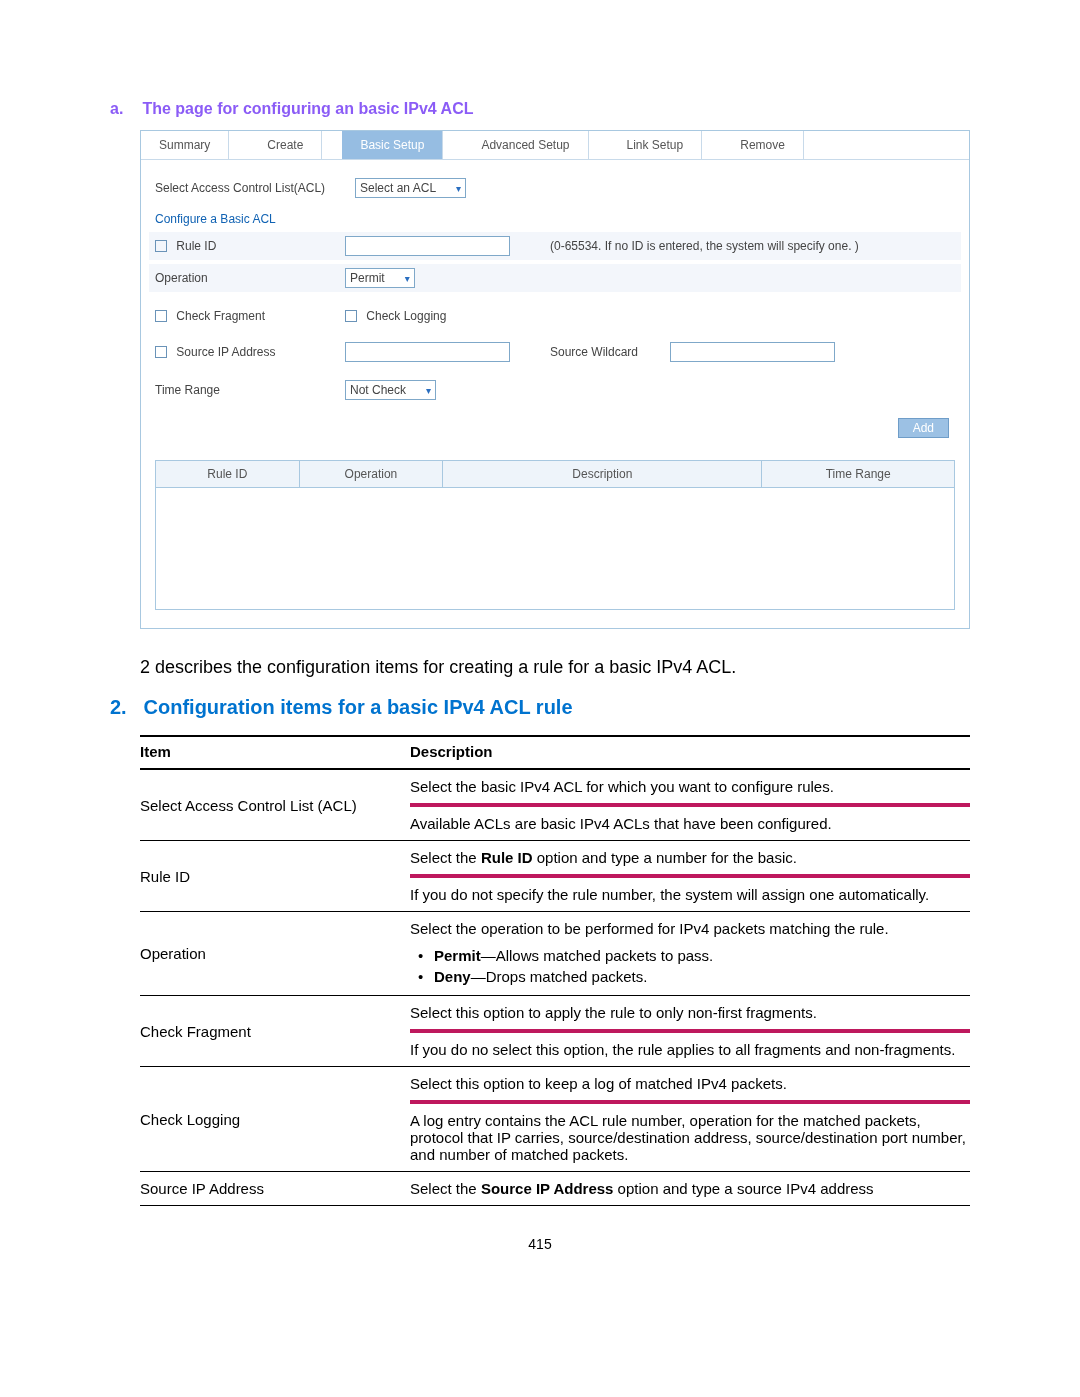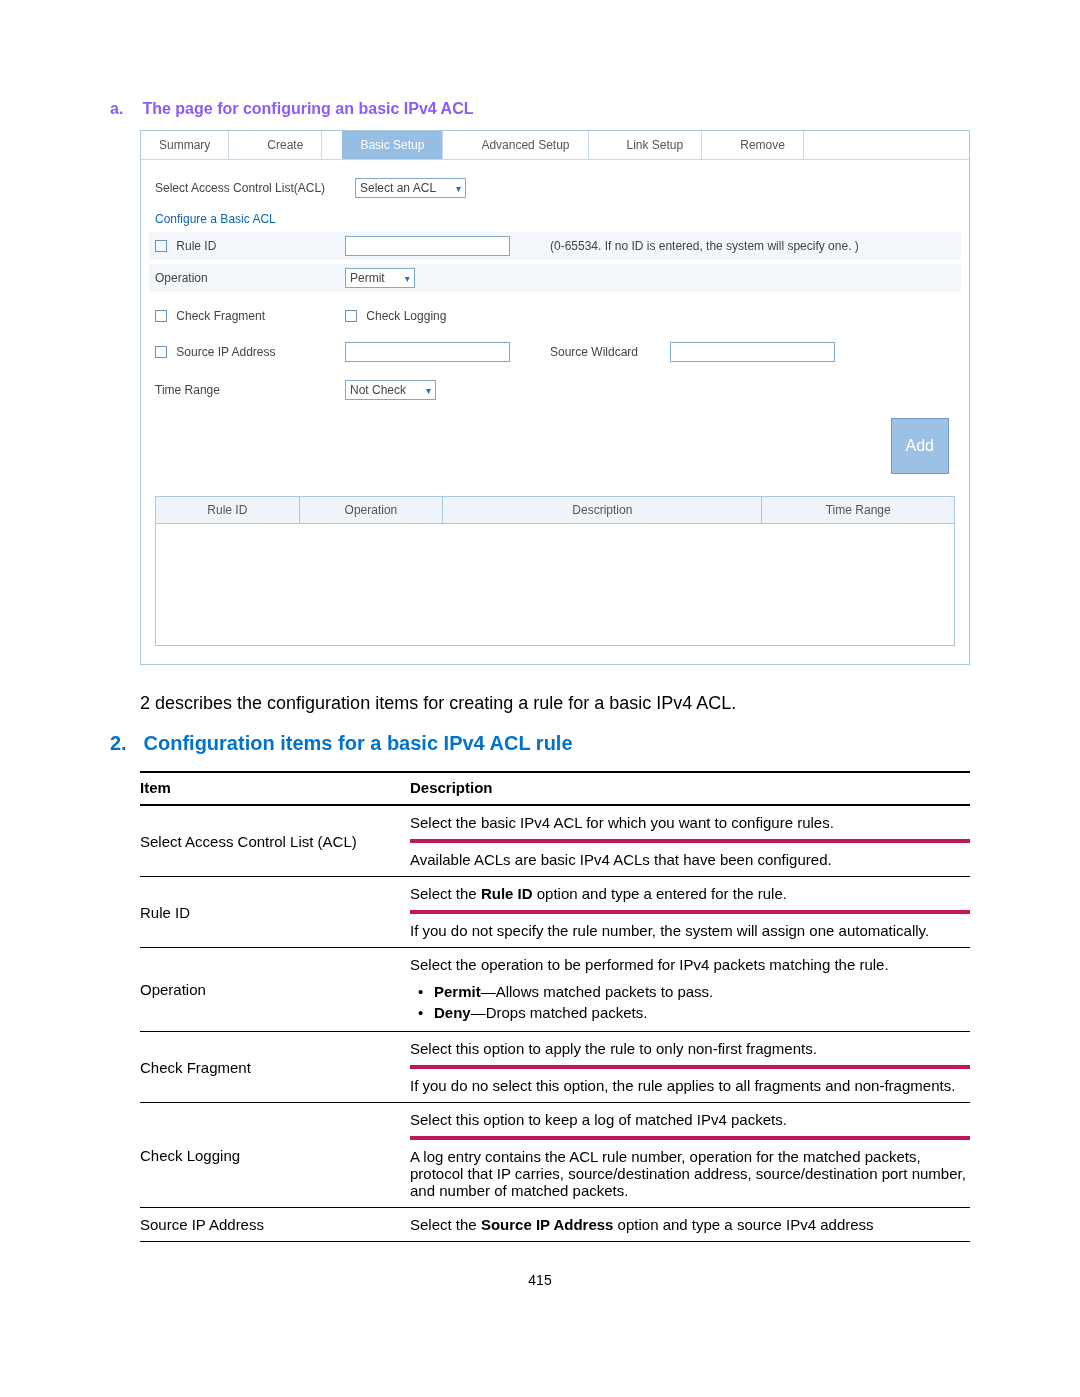--- a/index.html
+++ b/index.html
@@ -76,22 +76,22 @@
     vertical-align:middle;
     position:relative; top:-1px;
   }
   .section-title { color:#1062b3; margin:10px 0 6px 0; }
   .hint { margin-left:12px; }
   .btn-add {
     float:right;
     background:#9cc1e4;
     border:1px solid #6f9dc8;
     color:#fff;
-    padding:18px 14px;
-    font-size:16px;
+    padding:2px 14px;
+    font-size:12px;
     margin:10px 6px 10px 0;
   }
   .clear { clear:both; }
   .rules-grid {
     margin:6px 14px 18px 14px;
     border:1px solid #a8c8e0;
     height:150px;
   }
   .rules-head {
     display:flex;
@@ -254,21 +254,21 @@
       <td class="itemcol">Select Access Control List (ACL)</td>
       <td class="desc-cell">
         <p>Select the basic IPv4 ACL for which you want to configure rules.</p>
         <p>Available ACLs are basic IPv4 ACLs that have been configured.</p>
       </td>
     </tr>
     <tr>
       <td class="itemcol">Rule ID</td>
       <td class="desc-cell">
         <p>
-          <span>Select the </span><b>Rule ID</b><span> option and type a entered for the rule.</span>
+          <span>Select the </span><b>Rule ID</b><span> option and type a number for the basic.</span>
         </p>
         <p>If you do not specify the rule number, the system will assign one automatically.</p>
       </td>
     </tr>
     <tr>
       <td class="itemcol">Operation</td>
       <td class="desc-cell">
         <p>Select the operation to be performed for IPv4 packets matching the rule.</p>
         <ul class="bullets">
           <li><b>Permit</b><span>—Allows matched packets to pass.</span></li>

